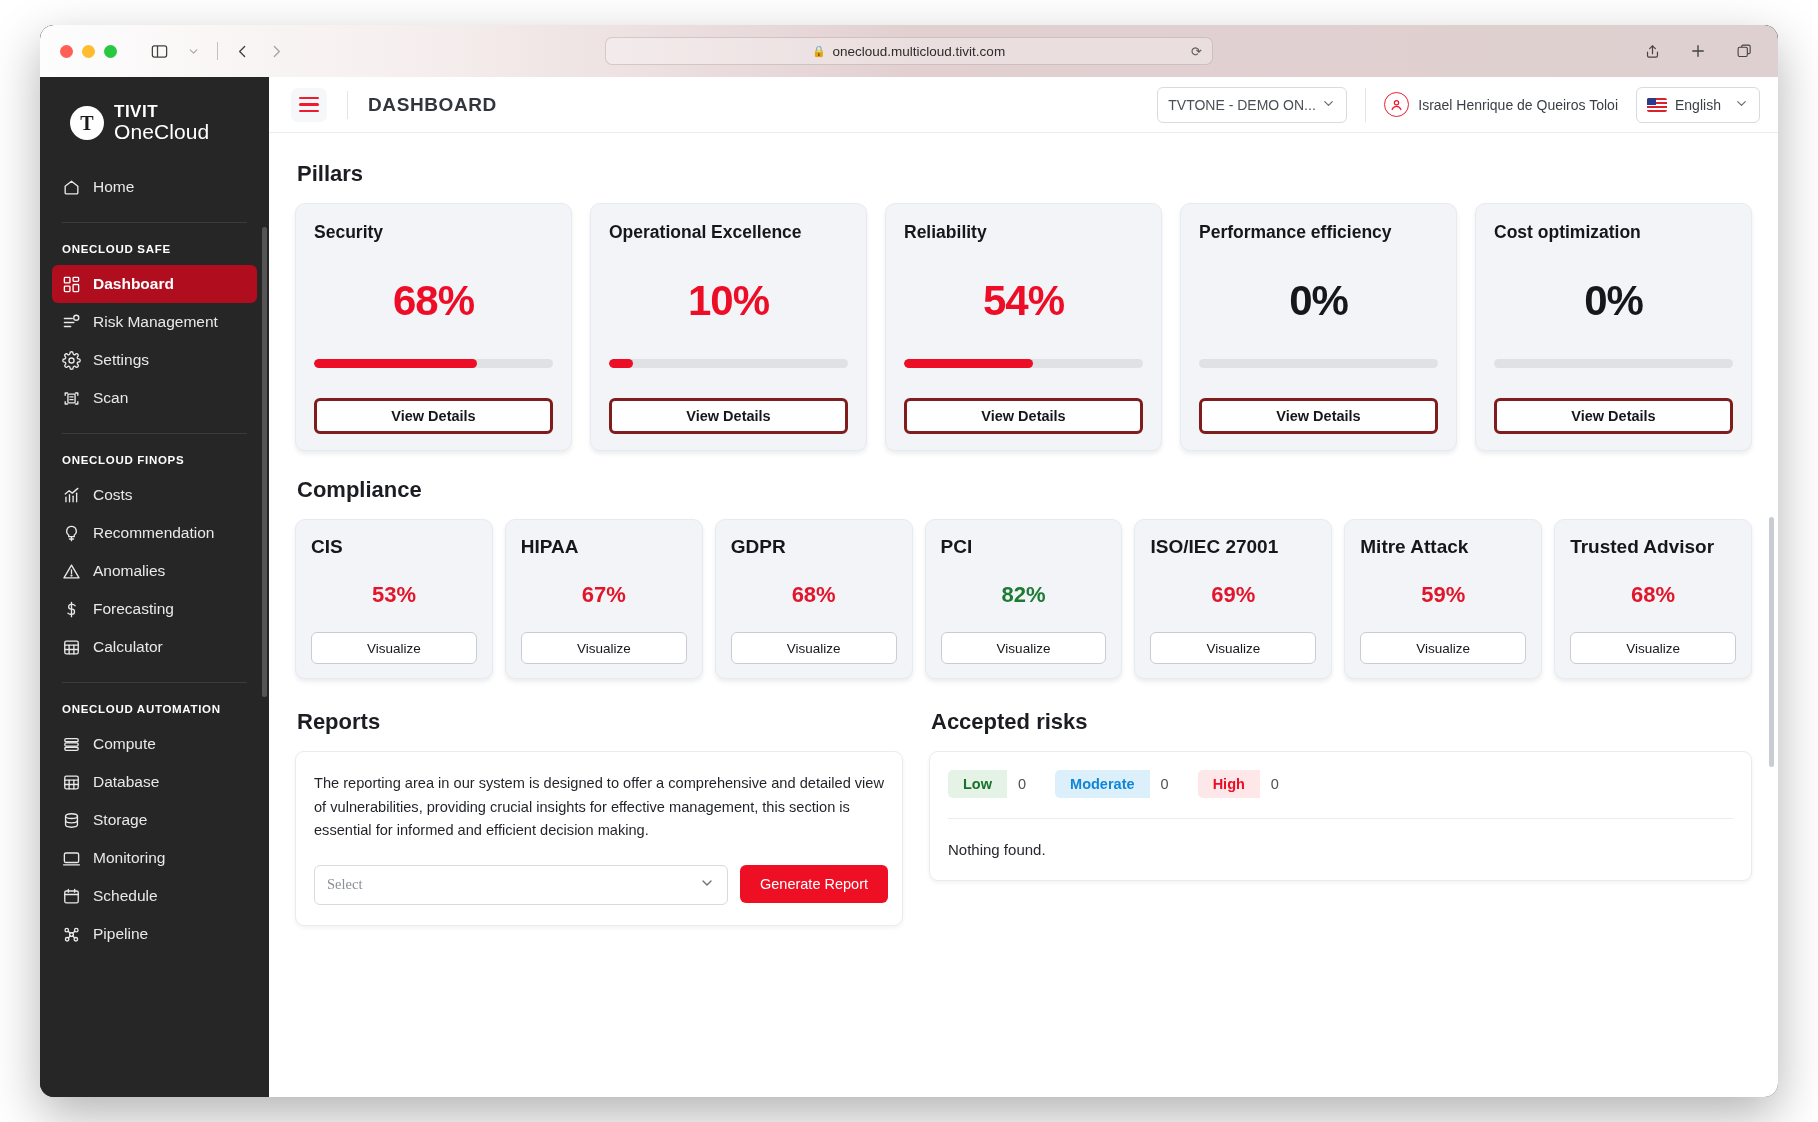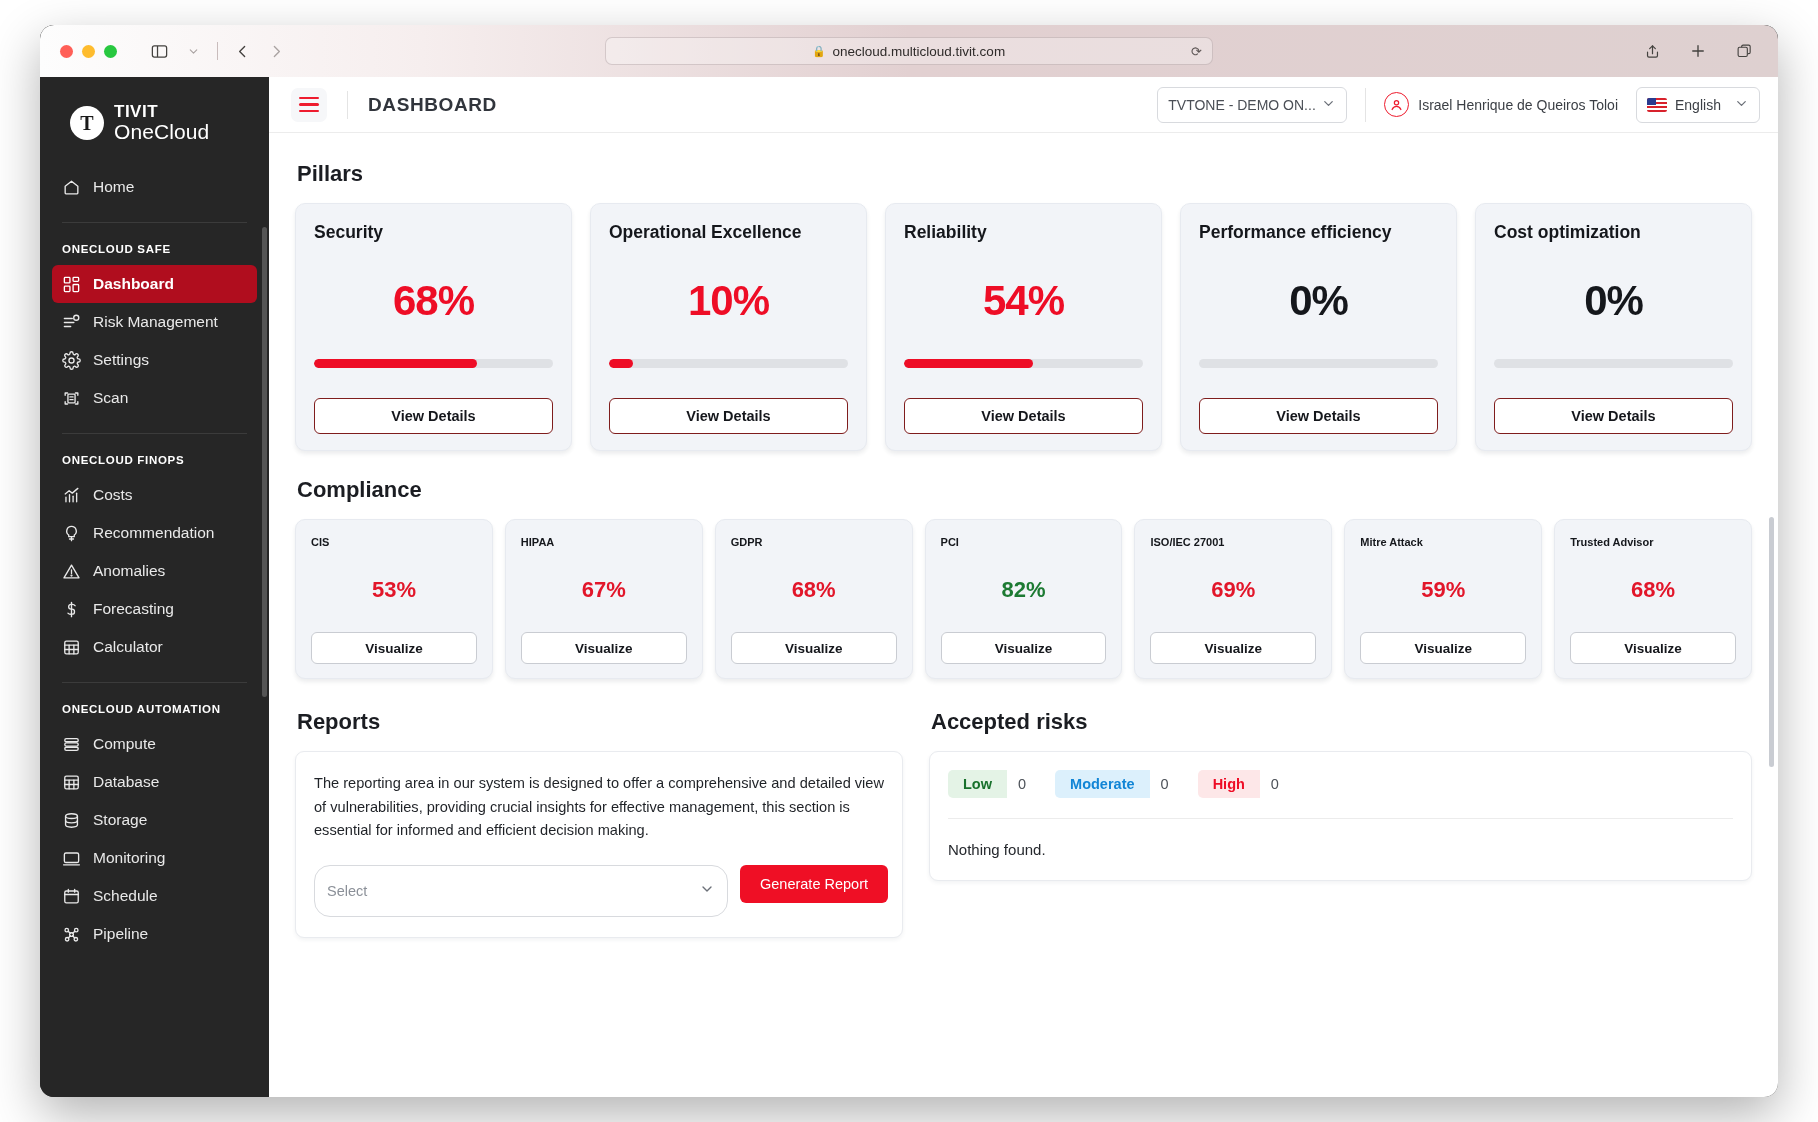--- a/index.html
+++ b/index.html
@@ -152,54 +152,54 @@
     padding: 18px 18px 16px 18px;
     display: flex; flex-direction: column; gap: 16px;
   }
   .pcard h3 { font-size: 17.5px; font-weight: 700; color: #15171c; }
   .pval { flex: 1; display: flex; align-items: center; justify-content: center; }
   .pval span { font-size: 42px; font-weight: 800; color: #ee0d26; letter-spacing: -1px; }
   .pval span.zero { color: #15171c; }
   .bar { height: 9px; background: #dfe1e5; border-radius: 5px; overflow: hidden; margin-bottom: 14px; }
   .bar > i { display: block; height: 100%; background: #ee0d26; border-radius: 5px; }
   .outline-btn {
-    height: 36px; background: #fff; border: 1px solid #7f1d1d; border-radius: 6px;
+    height: 36px; background: #fff; border: 3px solid #7f1d1d; border-radius: 6px;
     display: flex; align-items: center; justify-content: center;
     font-size: 14.5px; font-weight: 700; color: #15171c;
   }
 
   
   .compliance { display: flex; gap: 12px; }
   .ccard {
     flex: 1; height: 160px; background: #f2f4f8; border-radius: 10px;
     border: 1px solid #e7eaf0; box-shadow: 0 3px 4px rgba(40,50,70,.09);
     padding: 16px 15px 14px 15px; display: flex; flex-direction: column;
   }
-  .ccard h4 { font-size: 11px; font-weight: 700; color: #15171c; white-space: nowrap; }
+  .ccard h4 { font-size: 19px; font-weight: 700; color: #15171c; white-space: nowrap; }
   .cval { flex: 1; display: flex; align-items: center; justify-content: center; }
   .cval span { font-size: 22px; font-weight: 800; color: #e2162a; }
   .cval span.ok { color: #1d7a33; }
   .vis-btn {
     height: 32px; background: #fff; border: 1px solid #c9ccd2; border-radius: 6px;
     display: flex; align-items: center; justify-content: center;
-    font-size: 13.5px; font-weight: 700; color: #15171c;
+    font-size: 13.5px; font-weight: 400; color: #15171c;
   }
 
   
   .bottom { display: flex; gap: 26px; margin-top: 26px; }
   .col { flex: 1; min-width: 0; }
   .col.left { flex: 0 0 608px; }
 
   .panel { background: #fff; border: 1px solid #e9ebef; border-radius: 9px; box-shadow: 0 2px 4px rgba(40,50,70,.06); }
   .report-panel { padding: 20px 14px 20px 18px; }
   .report-text { font-size: 14.6px; line-height: 1.62; color: #1f2227; }
   .report-row { display: flex; gap: 12px; margin-top: 22px; }
   .select {
-    flex: 1; height: 52px; border: 1px solid #d8dade; border-radius: 16px; background: #fff;
-    display: flex; align-items: center; padding: 0 12px; font-size: 14.5px; color: #8b9098;
+    flex: 1; height: 40px; border: 1px solid #d8dade; border-radius: 6px; background: #fff;
+    display: flex; align-items: center; padding: 0 12px; font-size: 14.5px; color: #8b9098; font-family: Liberation Serif, serif;
   }
   .select .cv { margin-left: auto; color: #6b7078; font-size: 13px; }
   .primary-btn {
     height: 38px; padding: 0 20px; background: #ef0f25; border-radius: 6px; color: #fff;
     font-size: 14.5px; font-weight: 500; display: flex; align-items: center; justify-content: center;
   }
 
   .risk-panel { padding: 18px 18px 22px 18px; min-height: 116px; }
   .chips { display: flex; gap: 18px; }
   .chip { display: flex; align-items: stretch; border-radius: 5px; overflow: hidden; font-size: 14.5px; height: 28px; }

